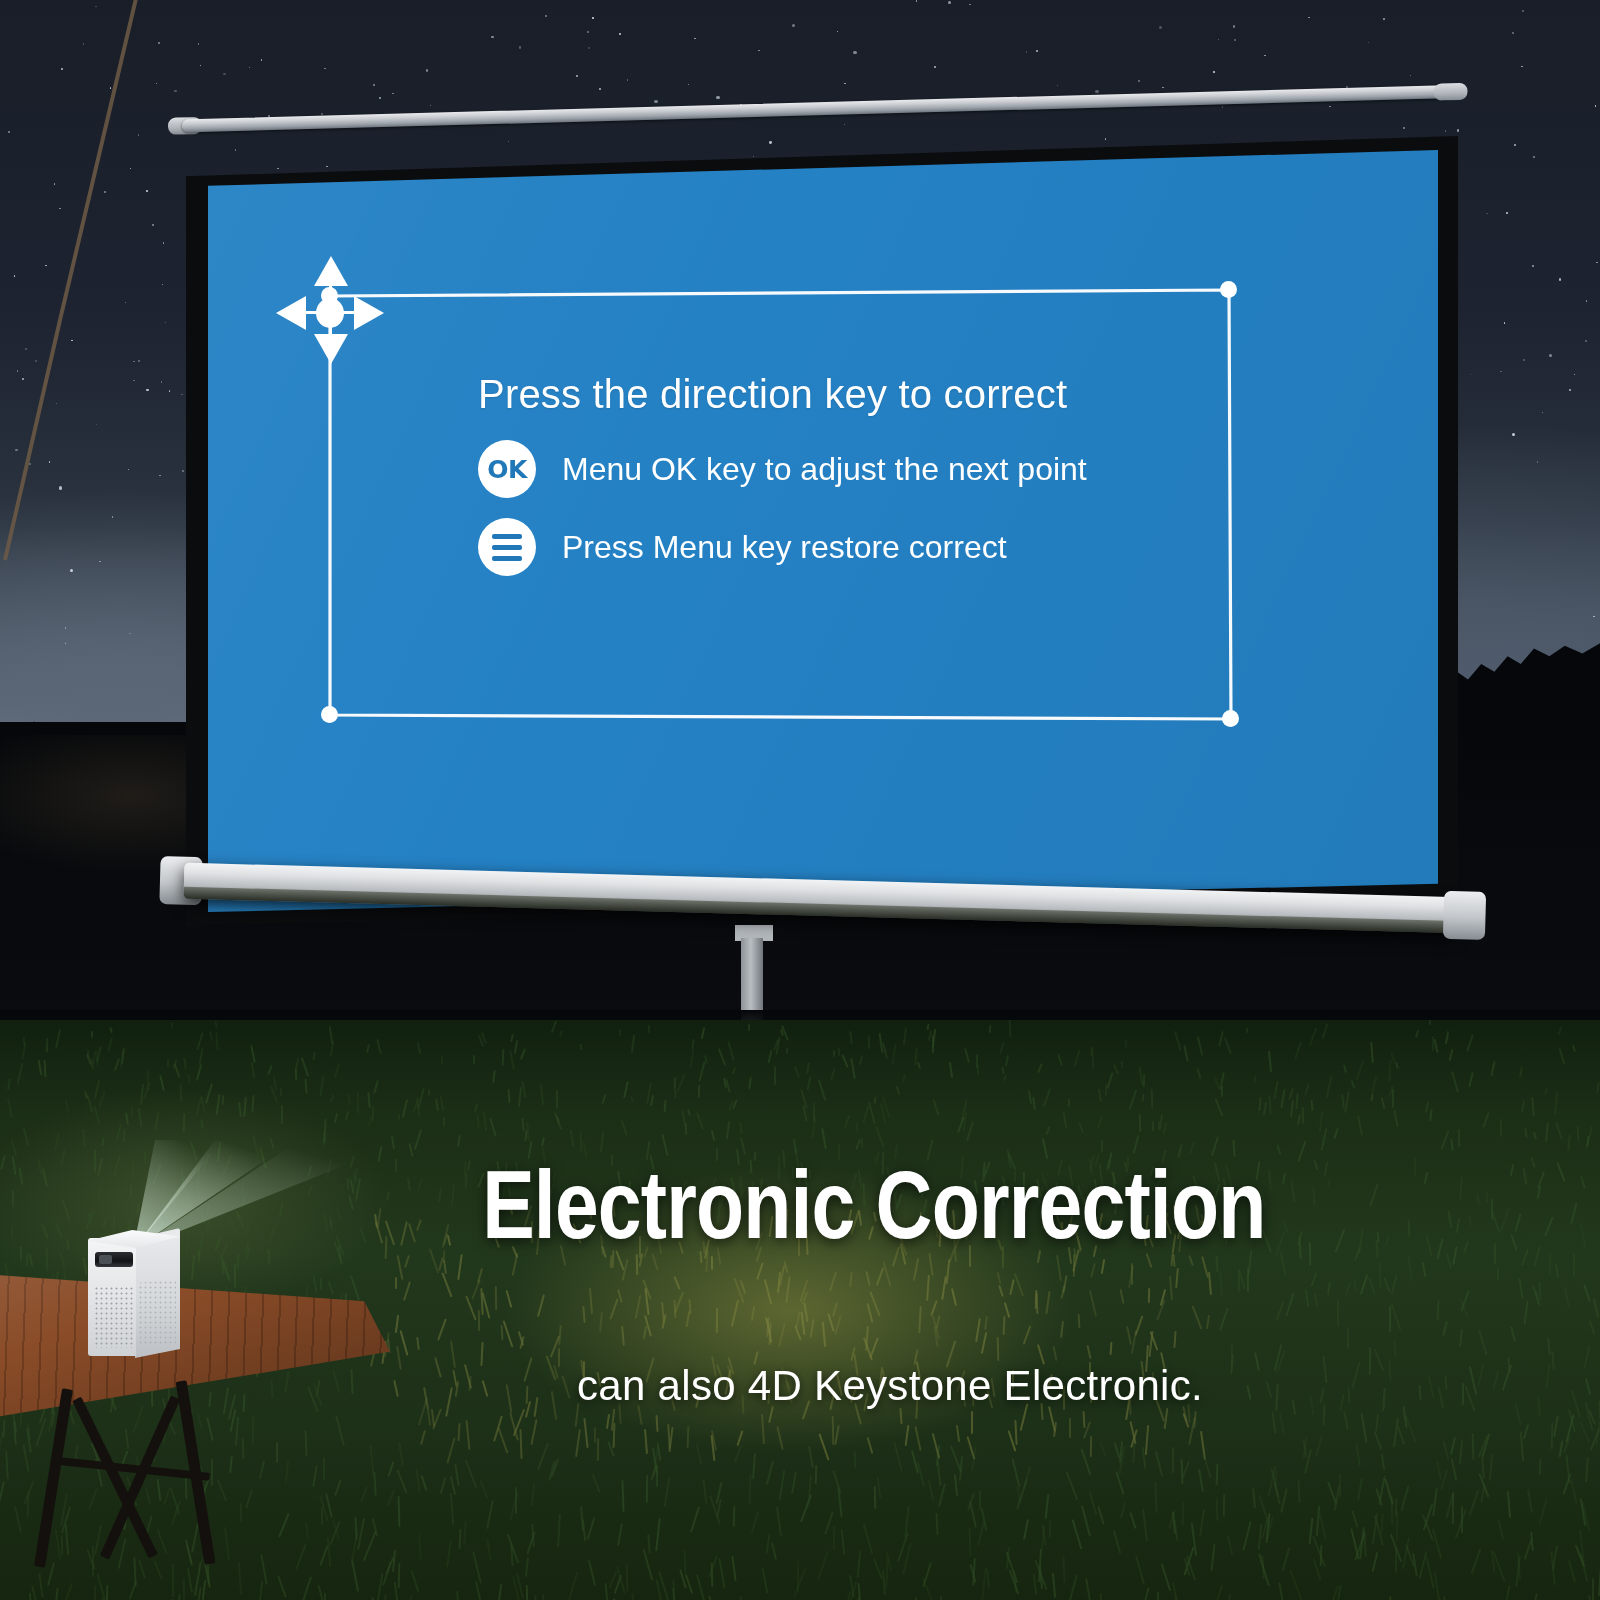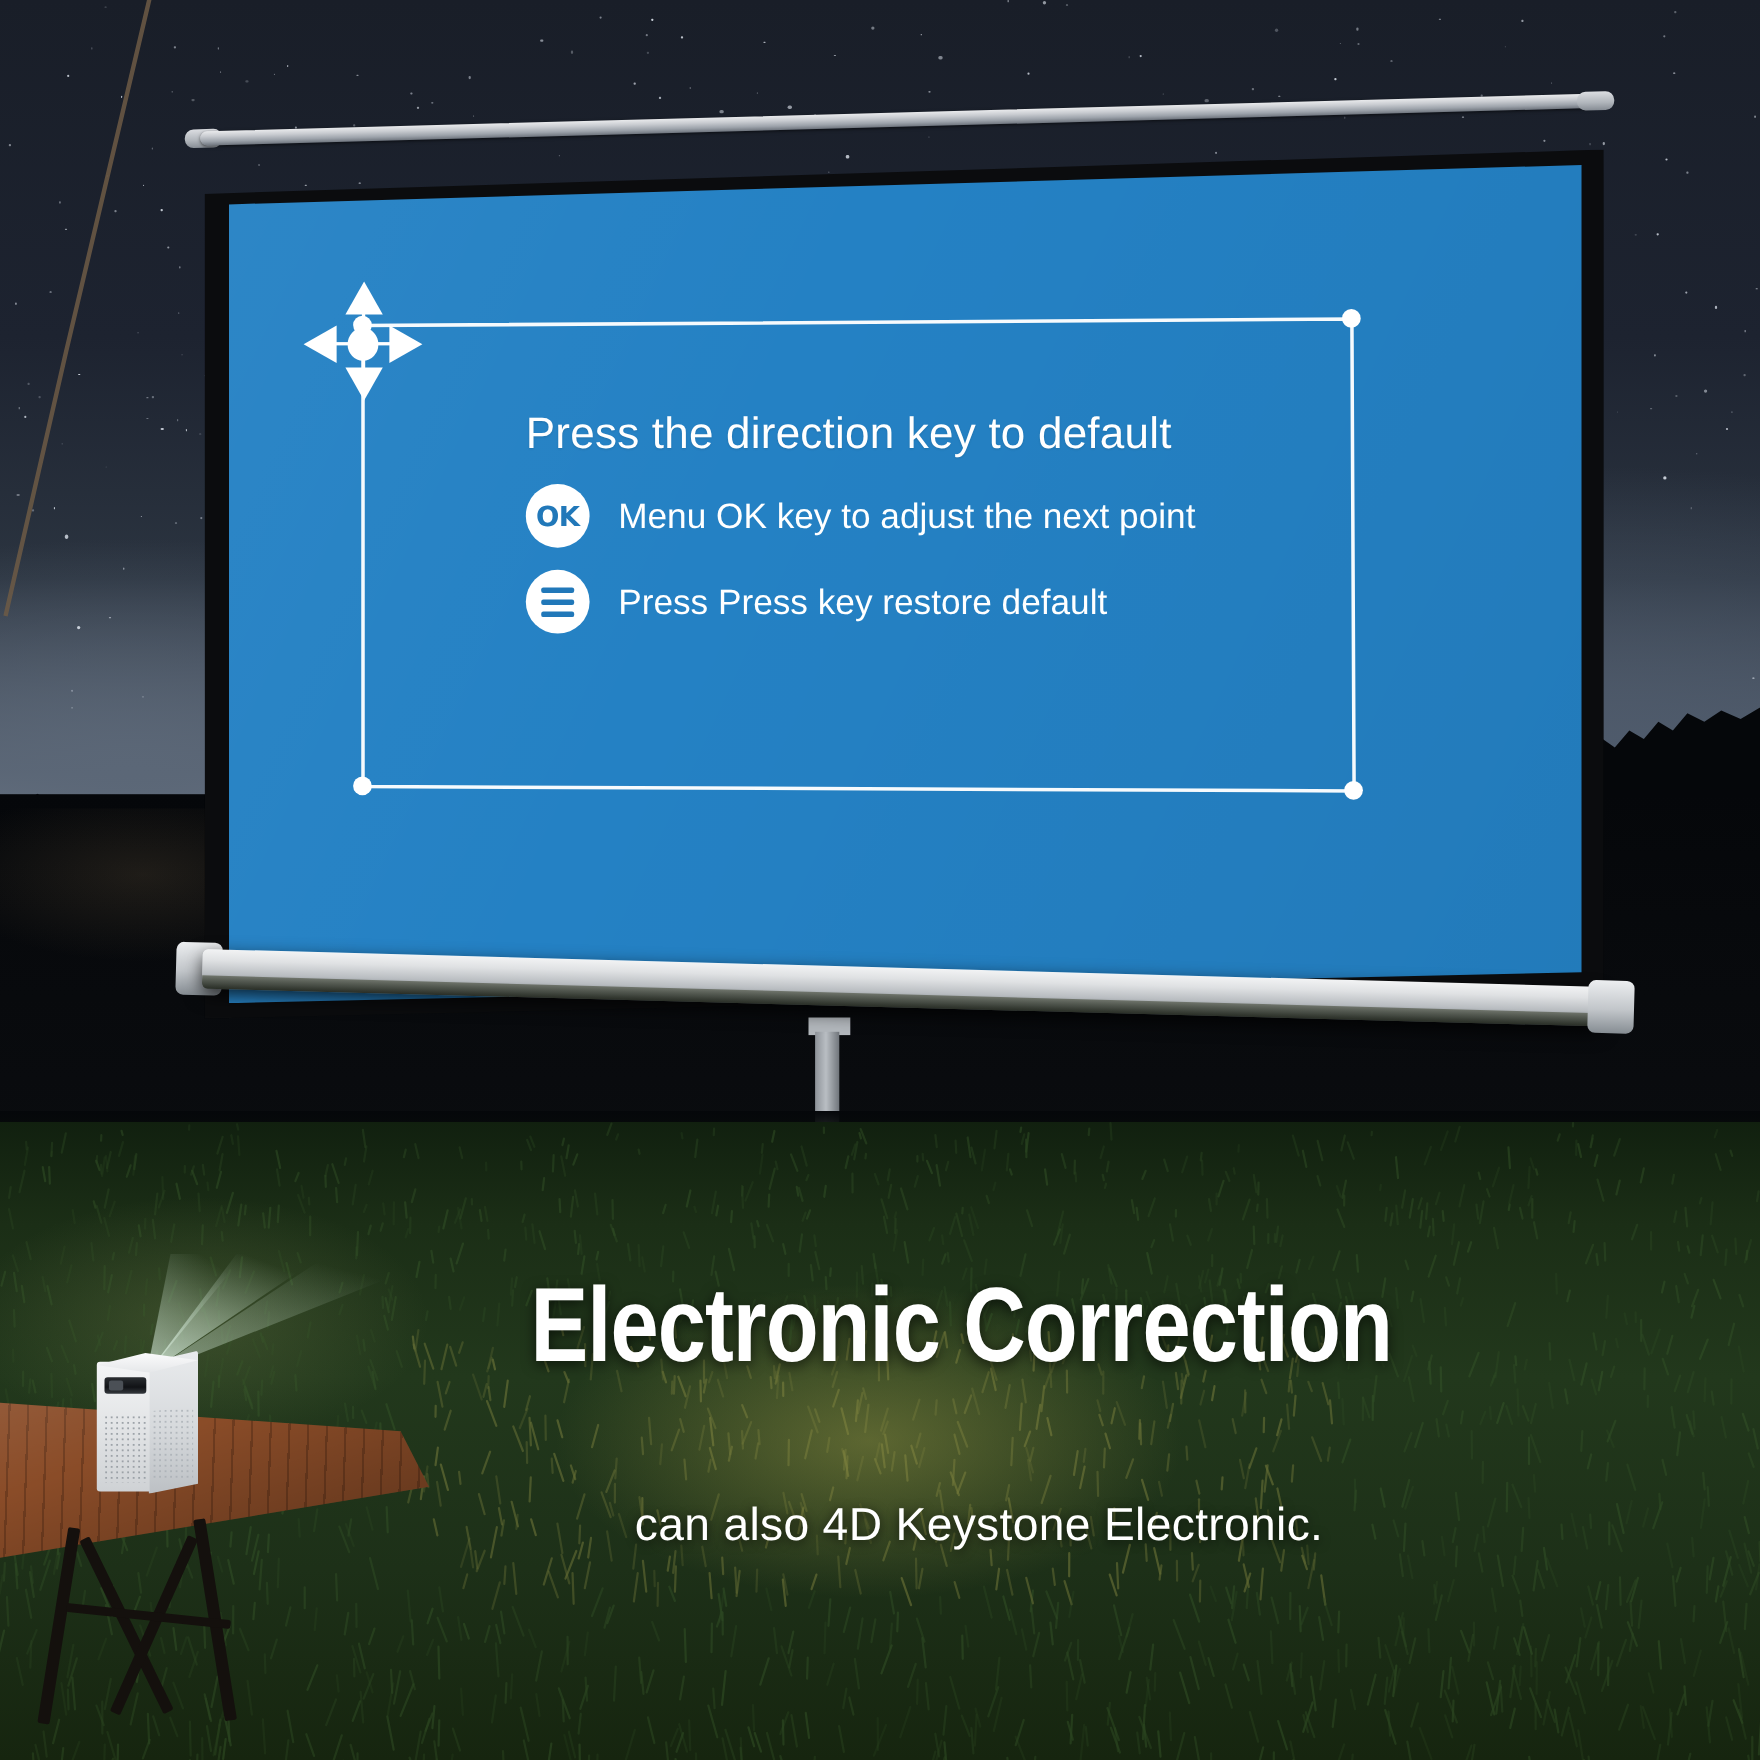--- a/index.html
+++ b/index.html
@@ -2391,33 +2391,33 @@
       <span class="tri down"></span>
       <span class="tri left"></span>
       <span class="tri right"></span>
       <span class="bar-v1"></span>
       <span class="bar-v2"></span>
       <span class="bar-h1"></span>
       <span class="bar-h2"></span>
       <span class="core"></span>
     </div>
 
-    <div class="osd-txt headline">Press the direction key to default</div>
+    <div class="osd-txt headline">Press the direction key to correct</div>
 
     <div class="row row1">
       <div class="okbtn">OK</div>
       <div class="row-label">Menu OK key to adjust the next point</div>
     </div>
 
     <div class="row row2">
       <div class="menubtn">
         <span></span>
         <span></span>
         <span></span>
       </div>
-      <div class="row-label">Press Press key restore default</div>
+      <div class="row-label">Press Menu key restore correct</div>
     </div>
   </div>
 
   <div class="mk-title">Electronic Correction</div>
   <div class="mk-sub mk-sub2">can also 4D Keystone Electronic.</div>
 
 </div>
 
 </body></html>

